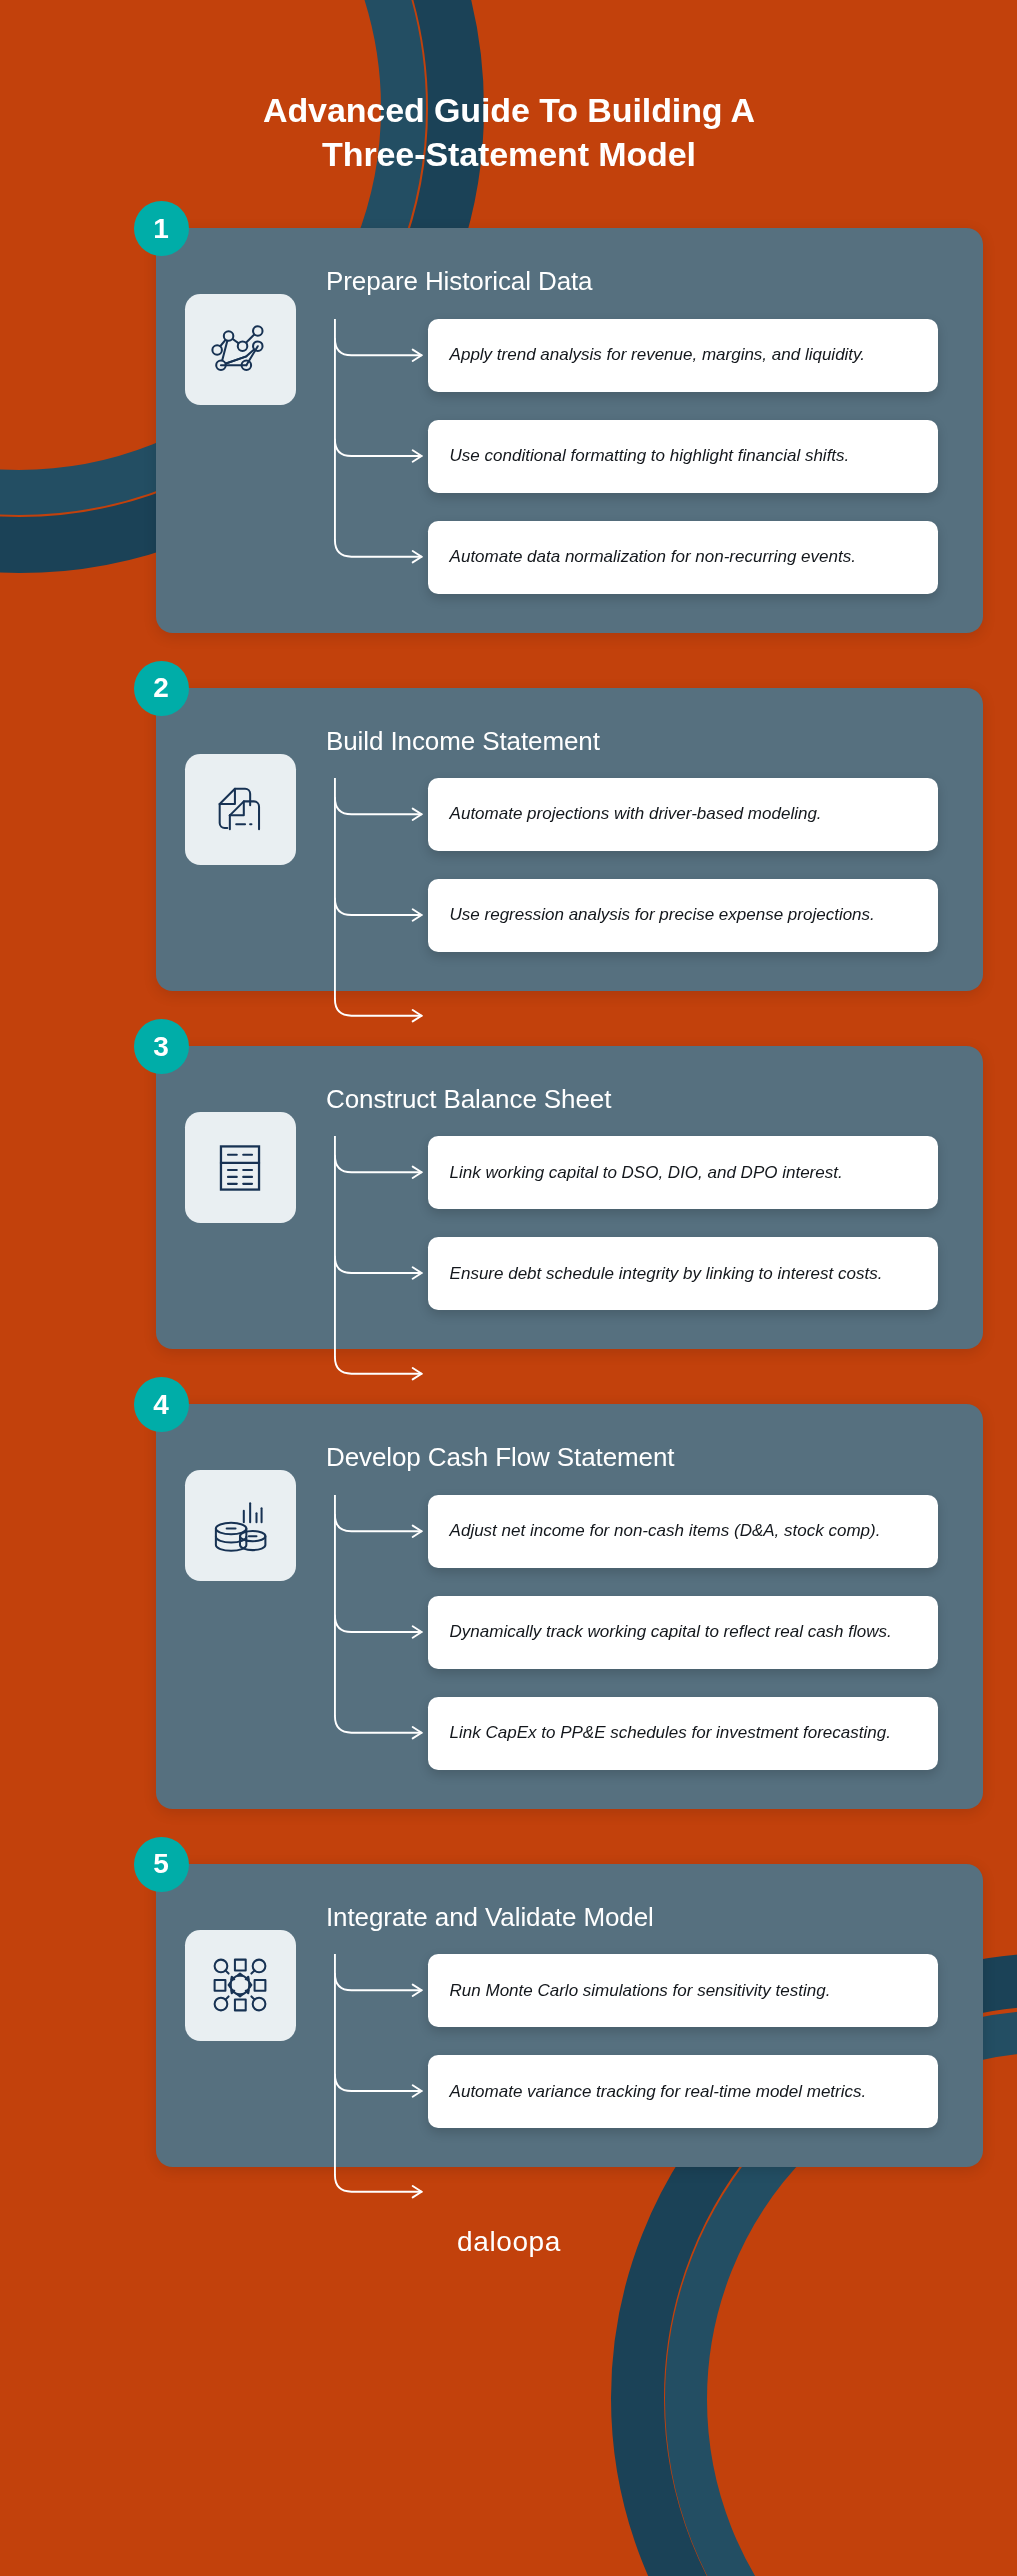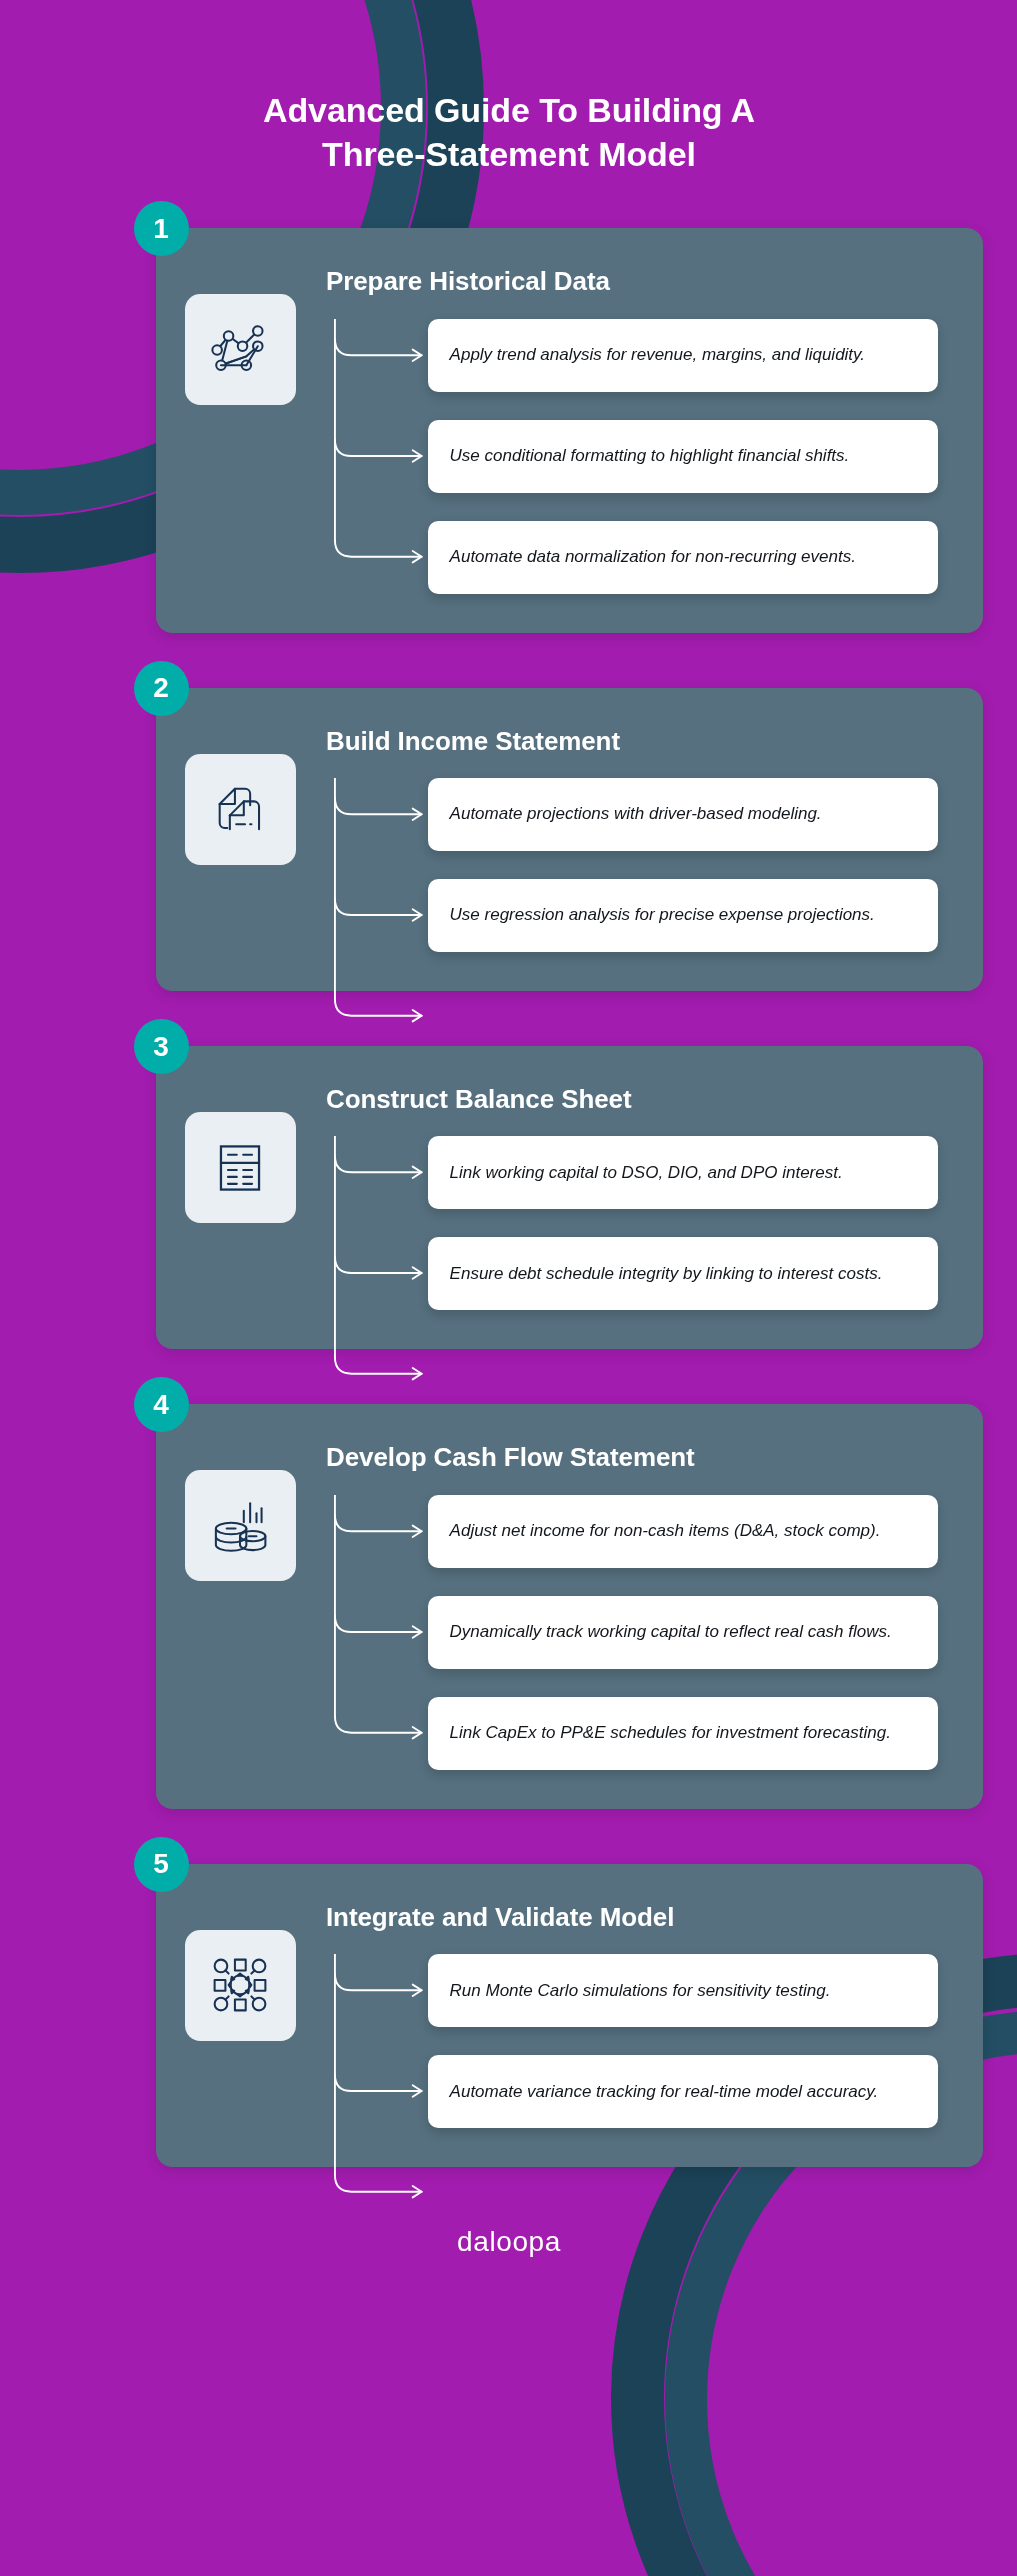--- a/index.html
+++ b/index.html
@@ -9,21 +9,21 @@
     height:2576px;
     background:#0C2644;
     font-family:"Liberation Sans", sans-serif;
     overflow:hidden;
   }
 
   #page {
     position:relative;
     width:1018px;
     height:2576px;
-    background:#a21caf;
+    background:#c2410c;
     overflow:hidden;
   }
 
   
   .deco { position:absolute; border-radius:50%; pointer-events:none; }
 
   .deco-tl-outer {
     left:-445px; top:-356px;
     width:929px; height:929px;
     border:56px solid #1B4257;
@@ -106,21 +106,21 @@
     justify-content:center;
     margin-top:27px;
   }
   .icon-tile svg { display:block; }
 
   .step-body { flex:1 1 auto; margin-left:30.5px; position:relative; }
 
   .step-title {
     color:#FFFFFF;
     font-size:26px;
-    font-weight:bold;
+    font-weight:normal;
     line-height:1.15;
     margin-bottom:21.6px;
     letter-spacing:-0.1px;
   }
 
   .bullets { position:relative; padding-left:102px;font-style:italic; }
 
   .connectors {
     position:absolute;
     left:0; top:0;
@@ -407,21 +407,21 @@
                   <path d="M136 206 L150 215 L136 224" stroke="#FFFFFF" stroke-width="3" fill="none" stroke-linecap="round" stroke-linejoin="round"></path>
                   <path d="M14 347 q0 26 26 26 H150" stroke="#FFFFFF" stroke-width="3" fill="none" stroke-linecap="round"></path>
                   <path d="M136 364 L150 373 L136 382" stroke="#FFFFFF" stroke-width="3" fill="none" stroke-linecap="round" stroke-linejoin="round"></path>
                 </svg>
           </div>
 
     <div class="bullet">
       <span class="bullet-text">Run Monte Carlo simulations for sensitivity testing.</span>
     </div>
     <div class="bullet">
-      <span class="bullet-text">Automate variance tracking for real-time model accuracy.</span>
+      <span class="bullet-text">Automate variance tracking for real-time model metrics.</span>
     </div>
         </div>
       </div>
     </div>
       </div>
     </div>
 
   <div class="footer">
     <div class="logo">daloopa</div>
   </div>

